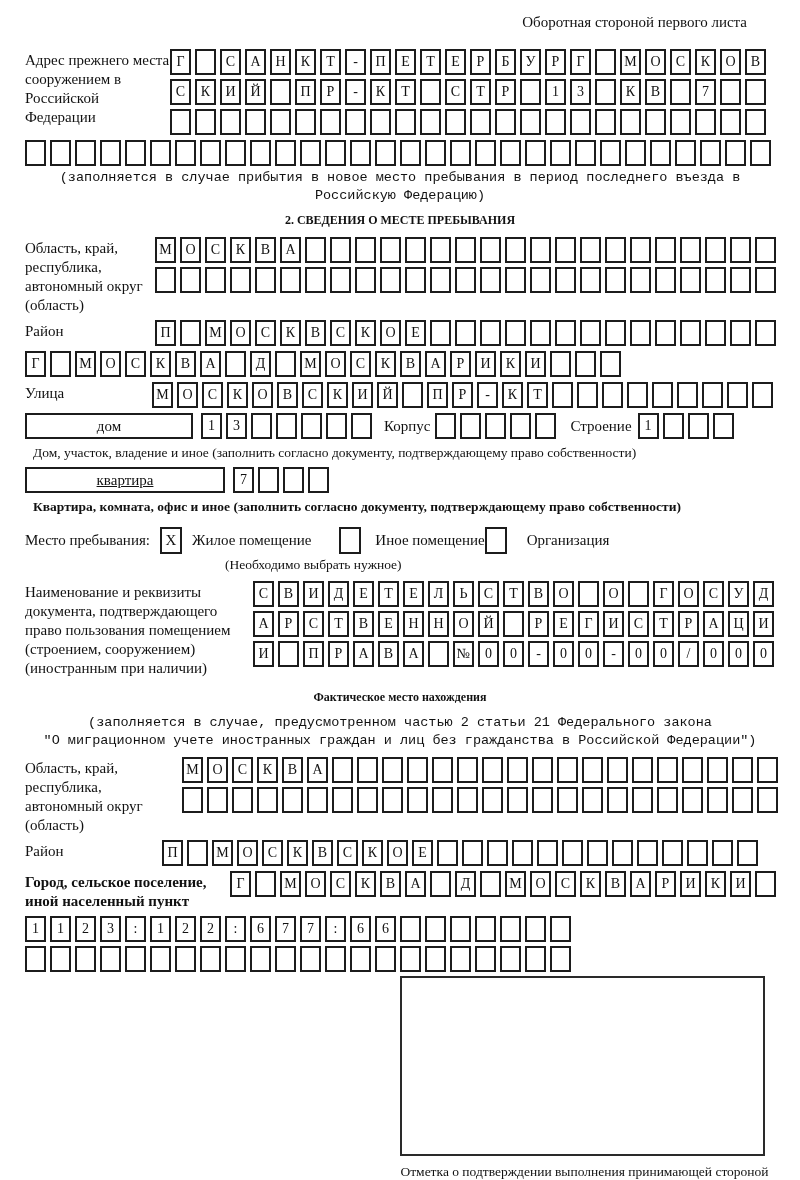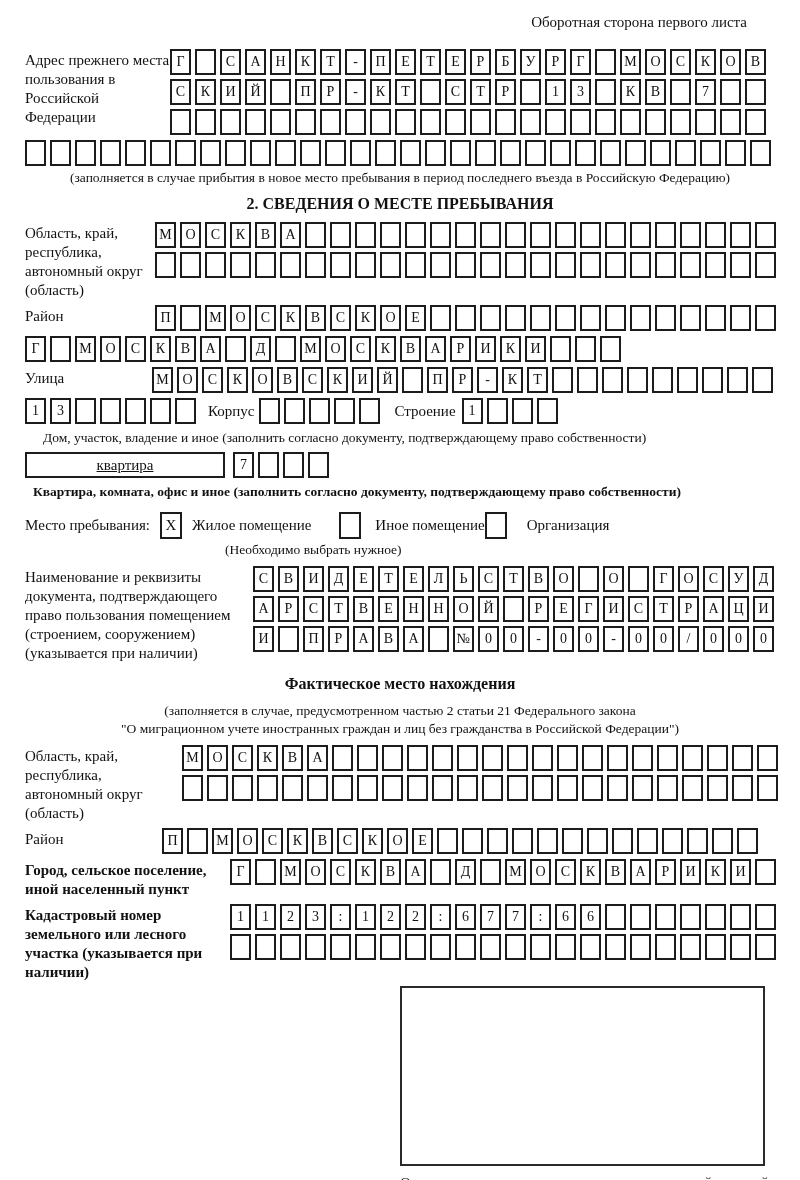--- a/index.html
+++ b/index.html
@@ -19,45 +19,45 @@
   .cellcol > .cellrow:last-child { margin-bottom: 0; }
   .cellrow { display: flex; gap: 4px; flex: none; }
   .cell {
     width: 21px; height: 26px; flex: none;
     border: 2px solid #1c1c1c;
     display: flex; align-items: center; justify-content: center;
     font-size: 14px; line-height: 1;
   }
   .fullrow { margin: 0 0 3px 0; }
   .note { font-size: 13.5px; line-height: 18px; }
-  .center { text-align: center; }
-  .sec-title { text-align: center; font-weight: bold; font-size: 16px; margin: 8px 0 9px 0; }
+  .center { text-align: center; font-family: Liberation Mono, monospace; }
+  .sec-title { text-align: center; font-weight: bold; font-size: 12px; margin: 8px 0 9px 0; }
   .labelbox {
     border: 2px solid #1c1c1c; height: 26px; flex: none;
     display: flex; align-items: center; justify-content: center; font-size: 15px;
   }
   .lb-dom { width: 168px; margin-right: 8px; }
   .lb-kv { width: 200px; margin-right: 8px; text-decoration: underline; }
   .inline-lbl { font-size: 15px; line-height: 26px; flex: none; }
   .chkrow { display: flex; margin: 8px 0 2px 0; }
   .chkbox {
     width: 22px; height: 27px; border: 2px solid #1c1c1c; flex: none;
     display: flex; align-items: center; justify-content: center; font-size: 15px;
   }
   .stamp-box { width: 365px; height: 180px; border: 2px solid #2a2a2a; margin: 4px 0 6px 375px; }
   .stamp-caption { width: 375px; margin-left: 372px; text-align: center; font-size: 13.5px; line-height: 19px; }
   .mb0 { margin-bottom: 0; }
 </style>
 </head>
 <body>
 
-<div class="back-title">Оборотная сторона первого листа</div>
-
-<div class="row">
-  <div class="rlabel w145">Адрес прежнего места пользования в Российской Федерации</div>
+<div class="back-title">Оборотная стороной первого листа</div>
+
+<div class="row">
+  <div class="rlabel w145">Адрес прежнего места сооружением в Российской Федерации</div>
   <div class="cellcol">
     <div class="cellrow">
         <div class="cell">Г</div>
         <div class="cell"></div>
         <div class="cell">С</div>
         <div class="cell">А</div>
         <div class="cell">Н</div>
         <div class="cell">К</div>
         <div class="cell">Т</div>
         <div class="cell">-</div>
@@ -310,20 +310,21 @@
       <div class="cell"></div>
       <div class="cell"></div>
       <div class="cell"></div>
       <div class="cell"></div>
       <div class="cell"></div>
       <div class="cell"></div>
     </div>
 </div>
 
 <div class="row">
+  <div class="labelbox lb-dom">дом</div>
   <div class="cellrow" style="margin-right:12px;">
       <div class="cell">1</div>
       <div class="cell">3</div>
       <div class="cell"></div>
       <div class="cell"></div>
       <div class="cell"></div>
       <div class="cell"></div>
       <div class="cell"></div>
     </div>
   <div class="inline-lbl" style="margin-right:5px;">Корпус</div>
@@ -335,21 +336,21 @@
       <div class="cell"></div>
     </div>
   <div class="inline-lbl" style="margin-right:6px;">Строение</div>
   <div class="cellrow">
       <div class="cell">1</div>
       <div class="cell"></div>
       <div class="cell"></div>
       <div class="cell"></div>
     </div>
 </div>
-<div class="note" style="margin:1px 0 5px 18px;">Дом, участок, владение и иное (заполнить согласно документу, подтверждающему право собственности)</div>
+<div class="note" style="margin:1px 0 5px 8px;">Дом, участок, владение и иное (заполнить согласно документу, подтверждающему право собственности)</div>
 
 <div class="row">
   <div class="labelbox lb-kv">квартира</div>
   <div class="cellrow">
       <div class="cell">7</div>
       <div class="cell"></div>
       <div class="cell"></div>
       <div class="cell"></div>
     </div>
 </div>
@@ -360,21 +361,21 @@
   <span class="chkbox" style="margin-right:10px;">X</span>
   <span class="inline-lbl" style="margin-right:28px;">Жилое помещение</span>
   <span class="chkbox" style="margin-right:14px;"></span>
   <span class="inline-lbl" style="">Иное помещение</span>
   <span class="chkbox" style="margin-right:20px;"></span>
   <span class="inline-lbl">Организация</span>
 </div>
 <div class="note" style="margin:0 0 7px 200px;">(Необходимо выбрать нужное)</div>
 
 <div class="row">
-  <div class="rlabel w228">Наименование и реквизиты документа, подтверждающего право пользования помещением (строением, сооружением) (указывается при наличии)</div>
+  <div class="rlabel w228">Наименование и реквизиты документа, подтверждающего право пользования помещением (строением, сооружением) (иностранным при наличии)</div>
   <div class="cellcol">
     <div class="cellrow">
         <div class="cell">С</div>
         <div class="cell">В</div>
         <div class="cell">И</div>
         <div class="cell">Д</div>
         <div class="cell">Е</div>
         <div class="cell">Т</div>
         <div class="cell">Е</div>
         <div class="cell">Л</div>
@@ -552,21 +553,20 @@
       <div class="cell">В</div>
       <div class="cell">А</div>
       <div class="cell">Р</div>
       <div class="cell">И</div>
       <div class="cell">К</div>
       <div class="cell">И</div>
       <div class="cell"></div>
     </div>
 </div>
 <div class="row mb0">
-  <div class="rlabel w205">Кадастровый номер земельного или лесного участка (указывается при наличии)</div>
   <div class="cellcol">
     <div class="cellrow">
         <div class="cell">1</div>
         <div class="cell">1</div>
         <div class="cell">2</div>
         <div class="cell">3</div>
         <div class="cell">:</div>
         <div class="cell">1</div>
         <div class="cell">2</div>
         <div class="cell">2</div>

